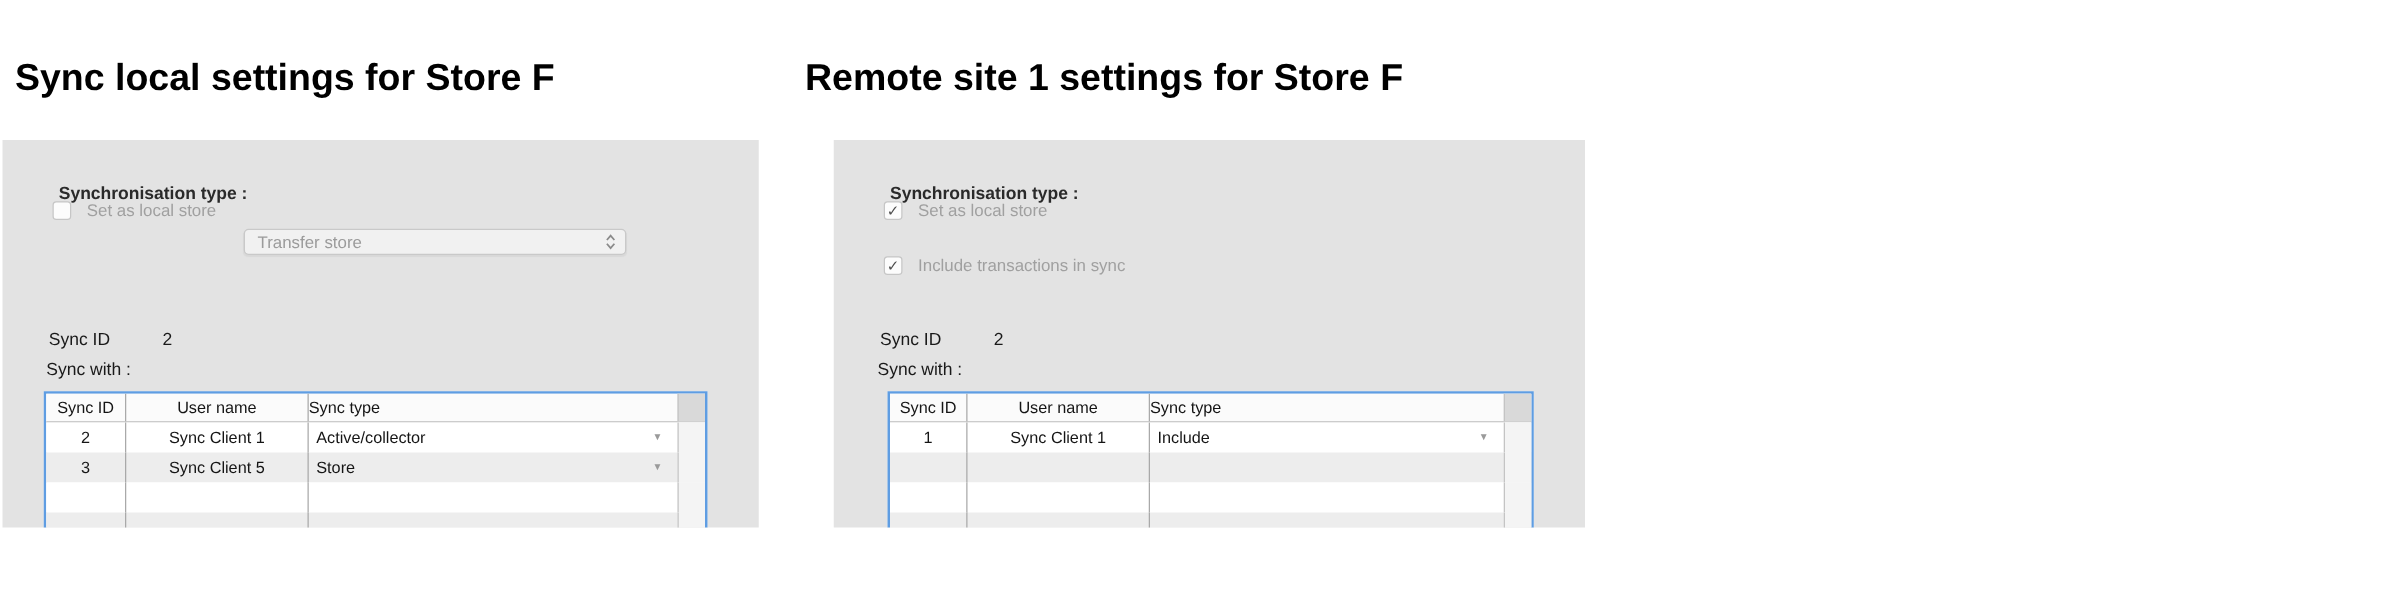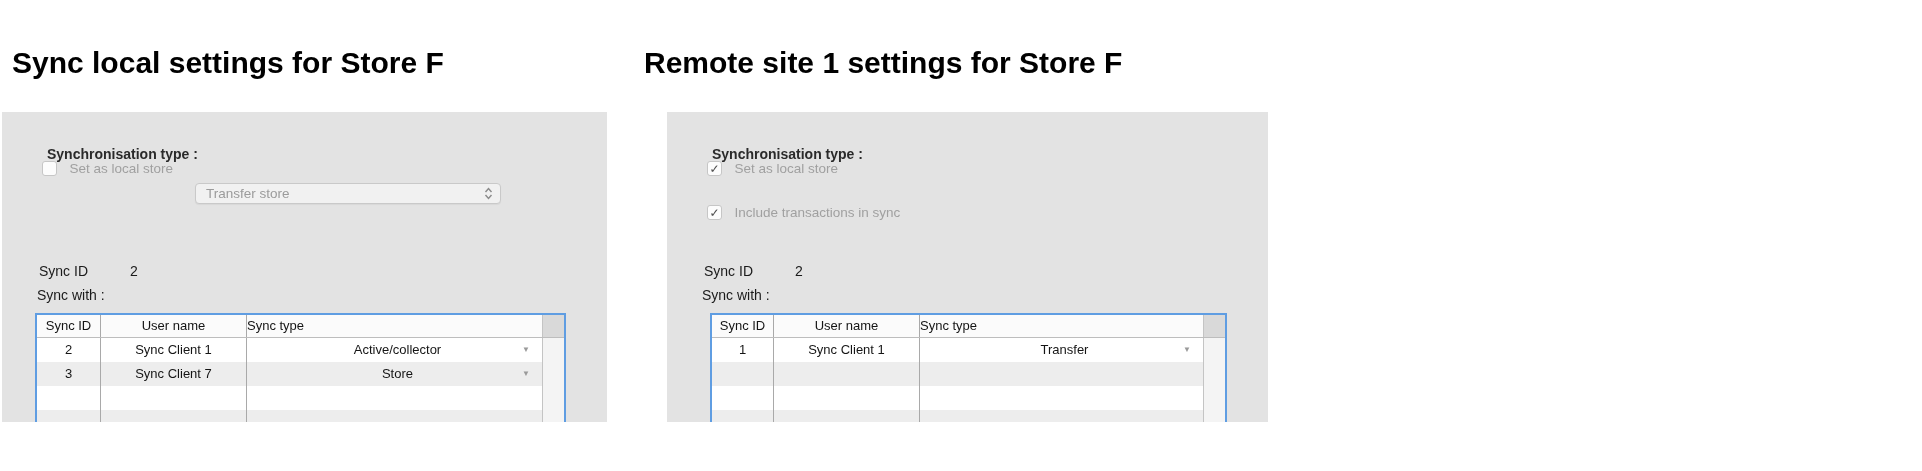--- a/index.html
+++ b/index.html
@@ -109,21 +109,21 @@
   .t-head {
     height: 23px; line-height: 22px;
     background: #fbfbfb;
     border-bottom: 1px solid #bdbdbd;
   }
   .t-row.white { background: #ffffff; }
   .t-row.gray  { background: var(--zebra_row); }
 
   .c { overflow: hidden; white-space: nowrap; }
   .c-id, .c-user { text-align: center; border-right: 1px solid var(--col_divider); }
-  .c-type { text-align: center; padding-left: 6px; position: relative; }
+  .c-type { text-align: left; padding-left: 6px; position: relative; }
   .t-head .c-type { text-align: left; padding-left: 0; }
   .cell-arrow {
     position: absolute; right: 12px; top: 0;
     font-size: 8px; color: #9a9a9a; line-height: 24px;
   }
   .c-sb {
     background: #f4f4f4;
     border-left: 1px solid #c4c4c4;
   }
   .t-head .c-sb { background: #d9d9d9; }
@@ -162,21 +162,21 @@
       <div class="c c-id">2</div>
       <div class="c c-user">Sync Client 1</div>
       <div class="c c-type">
         <span>Active/collector</span>
         <span class="cell-arrow">▼</span>
       </div>
       <div class="c c-sb"></div>
     </div>
     <div class="t-row gray">
       <div class="c c-id">3</div>
-      <div class="c c-user">Sync Client 7</div>
+      <div class="c c-user">Sync Client 5</div>
       <div class="c c-type">
         <span>Store</span>
         <span class="cell-arrow">▼</span>
       </div>
       <div class="c c-sb"></div>
     </div>
     <div class="t-row white">
       <div class="c c-id"></div>
       <div class="c c-user"></div>
       <div class="c c-type"></div>
@@ -209,21 +209,21 @@
     <div class="t-row t-head">
       <div class="c c-id">Sync ID</div>
       <div class="c c-user">User name</div>
       <div class="c c-type">Sync type</div>
       <div class="c c-sb"></div>
     </div>
     <div class="t-row white">
       <div class="c c-id">1</div>
       <div class="c c-user">Sync Client 1</div>
       <div class="c c-type">
-        <span>Transfer</span>
+        <span>Include</span>
         <span class="cell-arrow">▼</span>
       </div>
       <div class="c c-sb"></div>
     </div>
     <div class="t-row gray">
       <div class="c c-id"></div>
       <div class="c c-user"></div>
       <div class="c c-type"></div>
       <div class="c c-sb"></div>
     </div>

